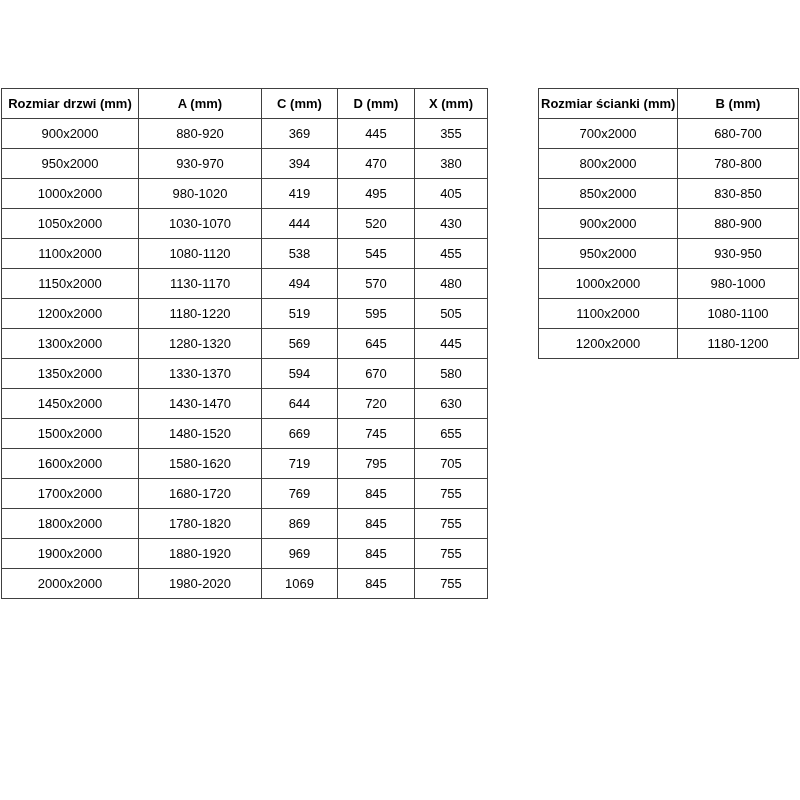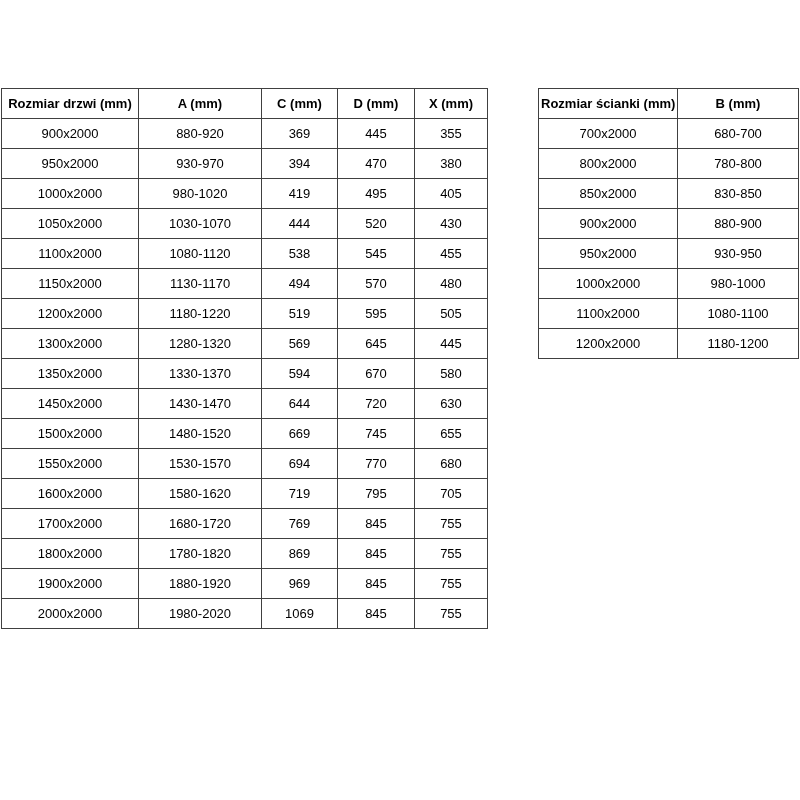--- a/index.html
+++ b/index.html
@@ -136,27 +136,20 @@
           <td>630</td>
         </tr>
         <tr>
           <td>1500x2000</td>
           <td>1480-1520</td>
           <td>669</td>
           <td>745</td>
           <td>655</td>
         </tr>
         <tr>
-          <td>1550x2000</td>
-          <td>1530-1570</td>
-          <td>694</td>
-          <td>770</td>
-          <td>680</td>
-        </tr>
-        <tr>
           <td>1600x2000</td>
           <td>1580-1620</td>
           <td>719</td>
           <td>795</td>
           <td>705</td>
         </tr>
         <tr>
           <td>1700x2000</td>
           <td>1680-1720</td>
           <td>769</td>

